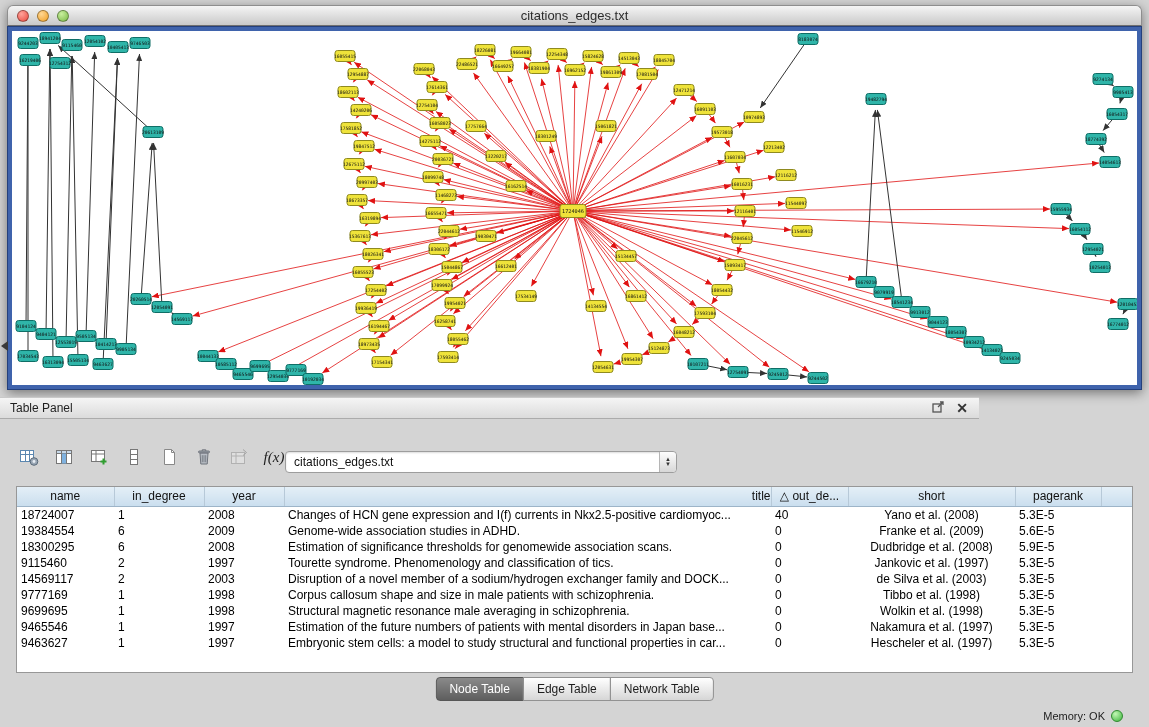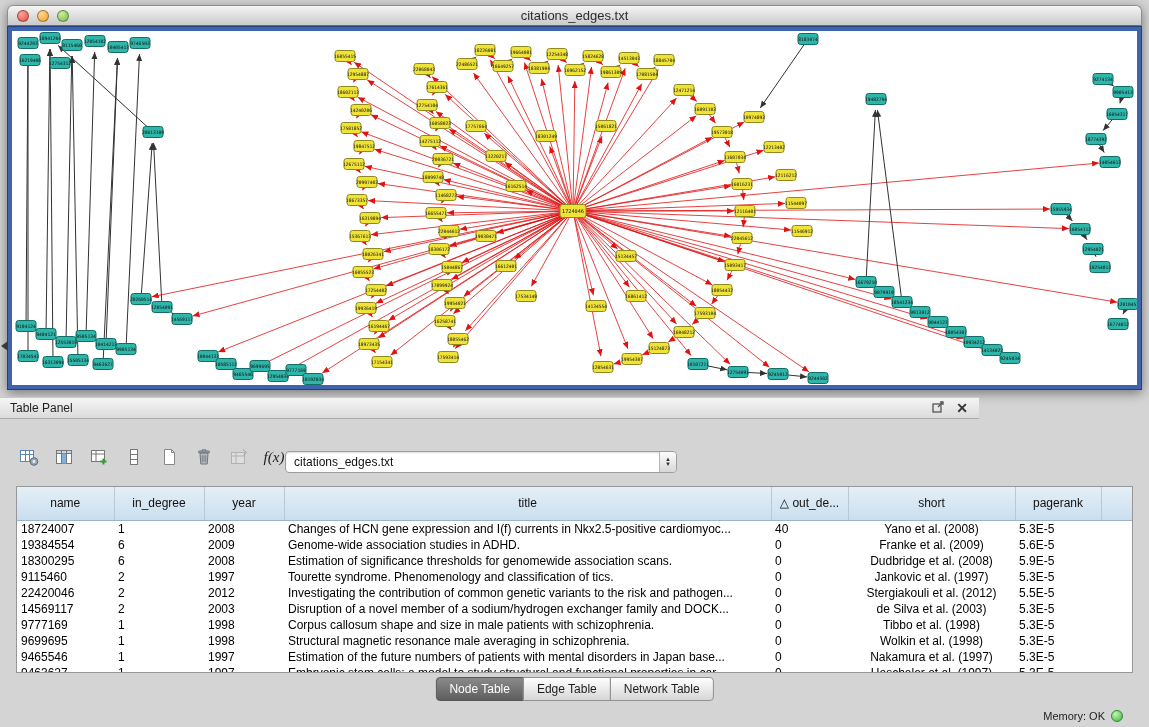--- a/index.html
+++ b/index.html
@@ -48,21 +48,21 @@
   #combo .val{flex:1;font-size:12px;line-height:20px;padding-left:8px;color:#111;
     white-space:nowrap;overflow:hidden}
   #combo .stepper{width:17px;border-left:1px solid #b5b5b5;
     background:linear-gradient(#fdfdfd,#d7d7d7);border-radius:0 4px 4px 0;
     display:flex;flex-direction:column;align-items:center;justify-content:center;
     font-size:6px;color:#333;line-height:5px}
 
   #table-wrap{position:absolute;left:16px;top:486px;width:1117px;height:187px;
     background:#fff;border:1px solid #979797;overflow:hidden}
   #node-table{border-collapse:collapse;table-layout:fixed;width:1116px;font-size:12px}
-  #node-table th{height:33px;background:linear-gradient(#e4eff7,#cadeee);
+  #node-table th{height:19px;background:linear-gradient(#e4eff7,#cadeee);
     border-right:1px solid #b7c9d8;border-bottom:1px solid #9db4c8;
     font-weight:normal;font-size:12px;color:#111;text-align:center;
     overflow:hidden;white-space:nowrap}
   #node-table td{height:16px;line-height:16px;padding:0 4px;color:#000;
     overflow:hidden;white-space:nowrap}
   #node-table td.a-c{text-align:center}
 
   #tabs{position:absolute;top:677px;left:50%;transform:translateX(-50%);display:flex}
   .seg{border:1px solid #929292;margin-left:-1px;
     background:linear-gradient(#ffffff,#d6d6d6);
@@ -910,21 +910,21 @@
     </span>
 </div>
 
 <div id="table-wrap">
   <table id="node-table">
     <thead>
         <tr>
           <th style="width: 97px;">name</th>
           <th style="width: 90px;">in_degree</th>
           <th style="width: 80px;">year</th>
-          <th style="width: 487px;">title</th>
+          <th style="width: 487px; text-align: right;">title</th>
           <th style="width: 77px;">△ out_de...</th>
           <th style="width: 167px;">short</th>
           <th style="width: 86px;">pagerank</th>
           <th></th>
         </tr>
       </thead>
     <tbody>
         <tr>
           <td>18724007</td>
           <td>1</td>
@@ -956,30 +956,20 @@
           <td></td>
         </tr>
         <tr>
           <td>9115460</td>
           <td>2</td>
           <td>1997</td>
           <td>Tourette syndrome. Phenomenology and classification of tics.</td>
           <td>0</td>
           <td class="a-c">Jankovic et al. (1997)</td>
           <td>5.3E-5</td>
-          <td></td>
-        </tr>
-        <tr>
-          <td>22420046</td>
-          <td>2</td>
-          <td>2012</td>
-          <td>Investigating the contribution of common genetic variants to the risk and pathogen...</td>
-          <td>0</td>
-          <td class="a-c">Stergiakouli et al. (2012)</td>
-          <td>5.5E-5</td>
           <td></td>
         </tr>
         <tr>
           <td>14569117</td>
           <td>2</td>
           <td>2003</td>
           <td>Disruption of a novel member of a sodium/hydrogen exchanger family and DOCK...</td>
           <td>0</td>
           <td class="a-c">de Silva et al. (2003)</td>
           <td>5.3E-5</td>

